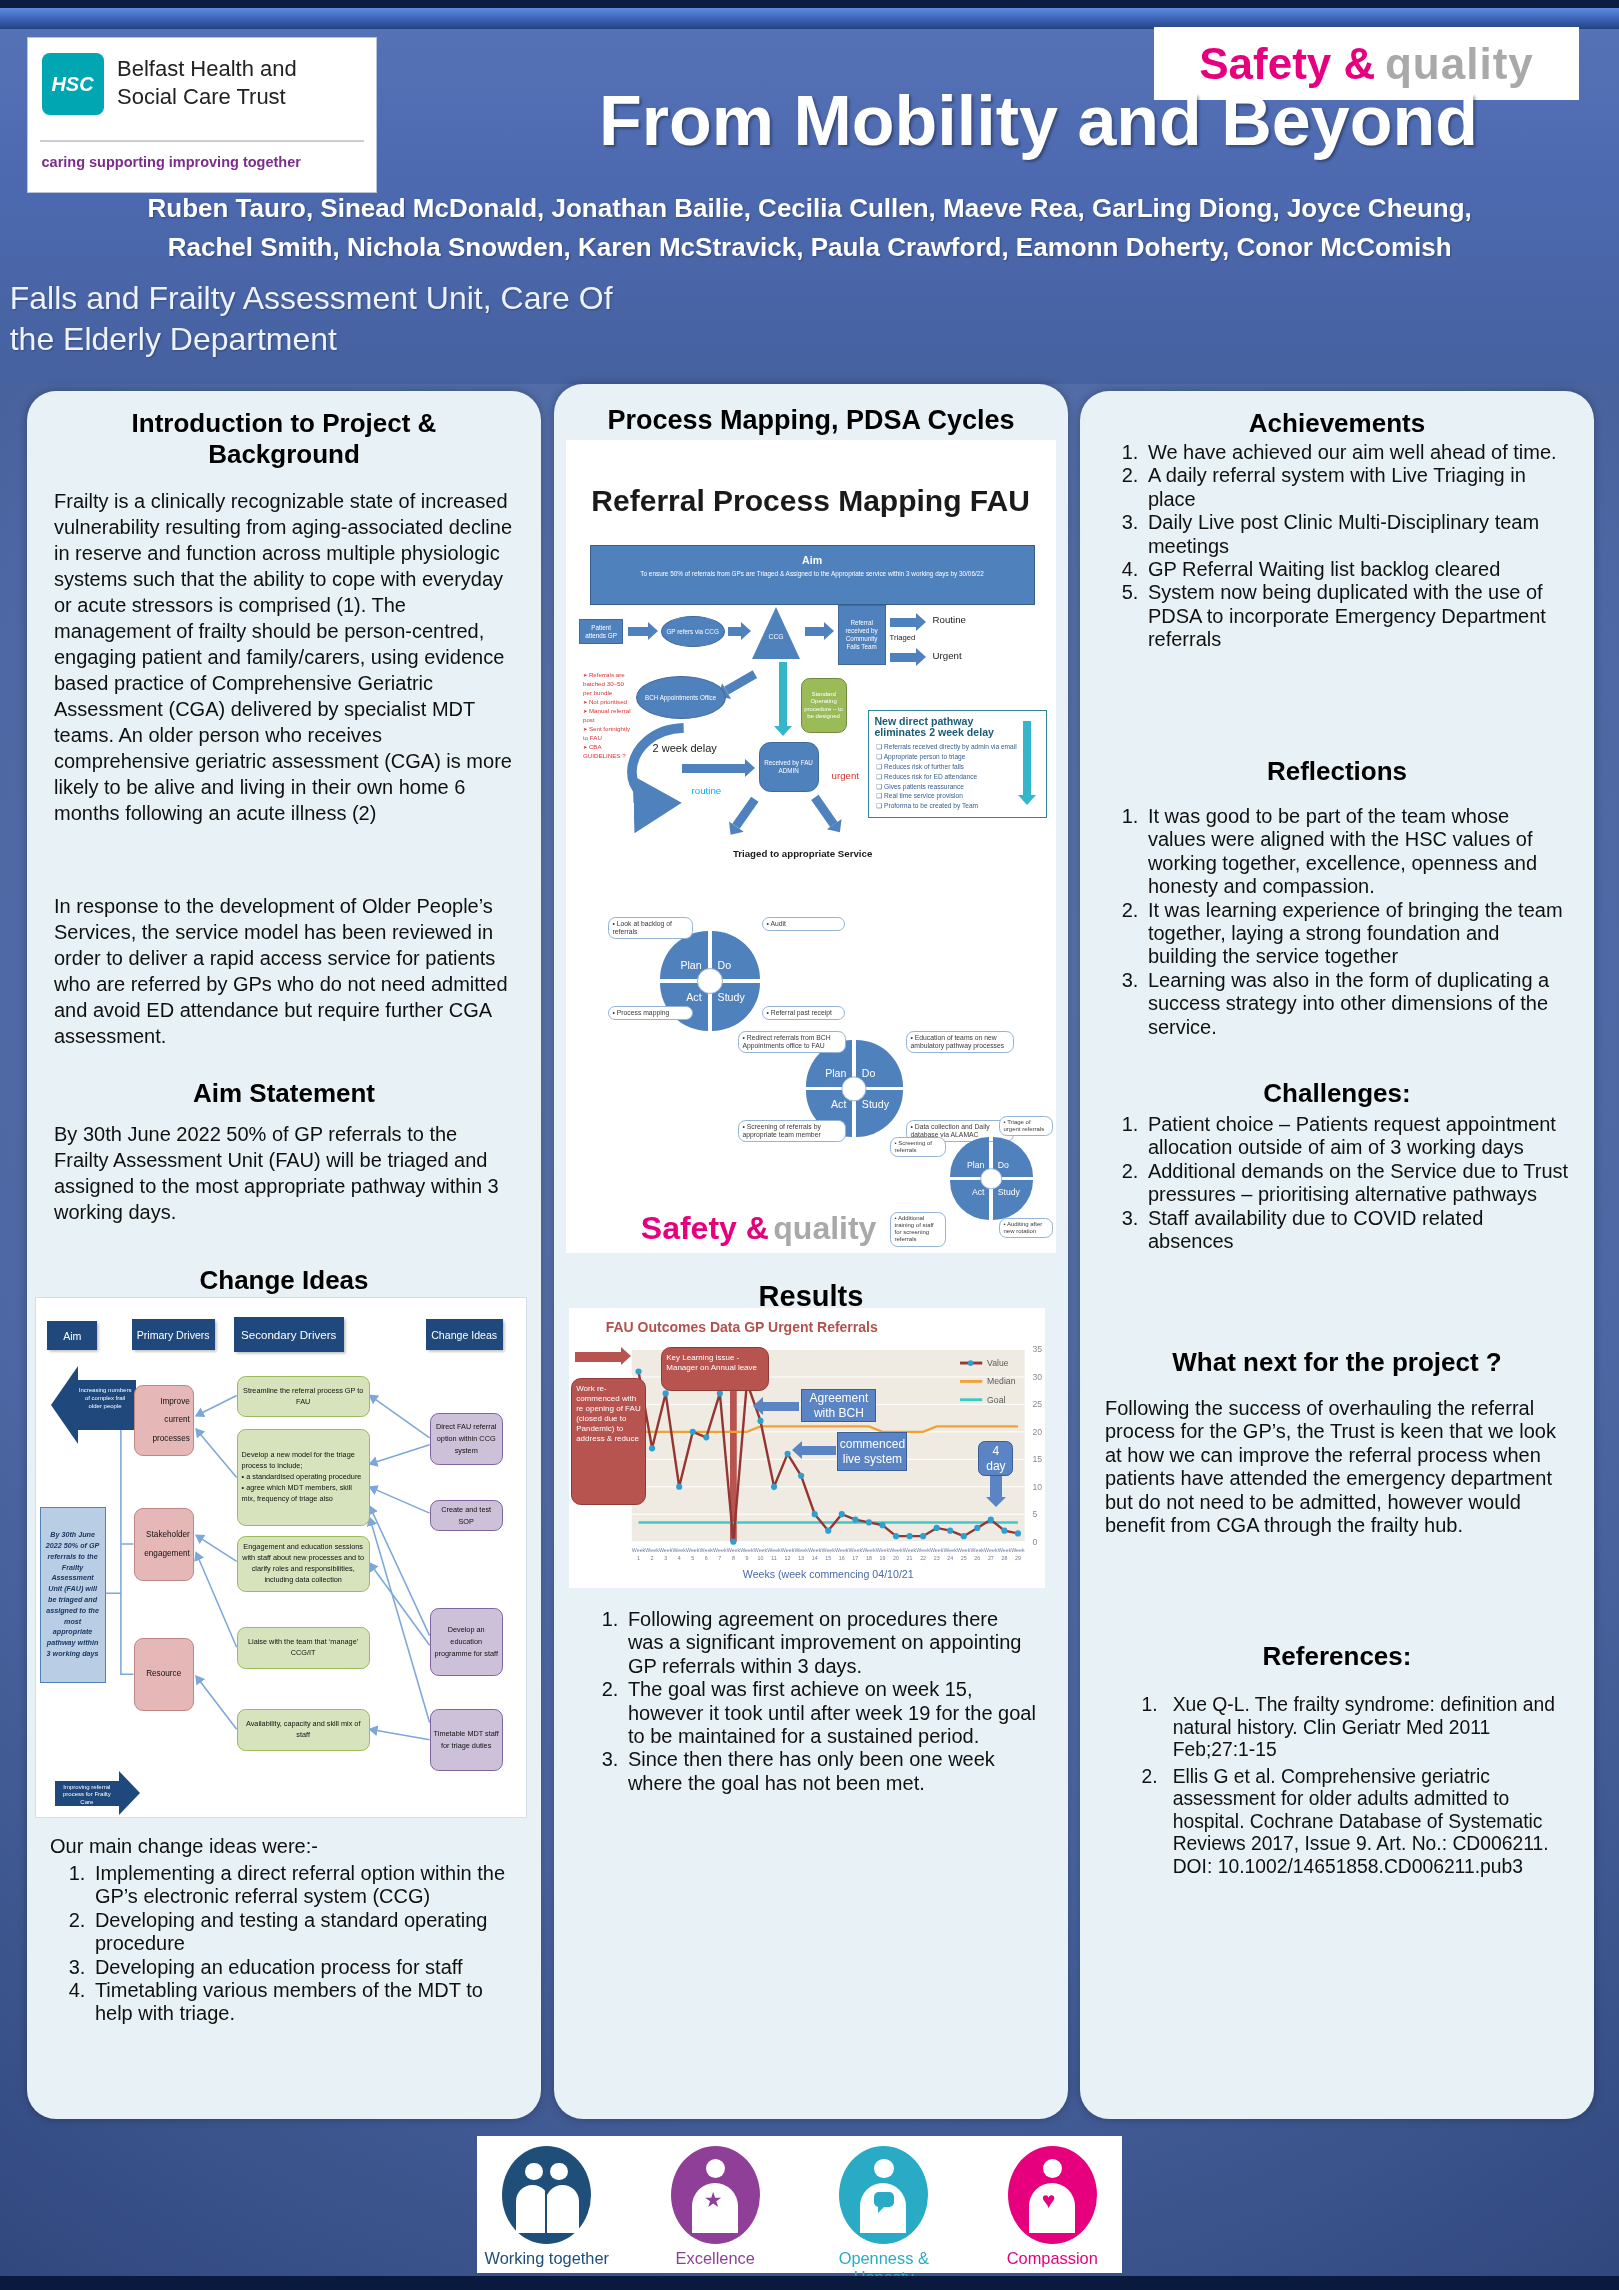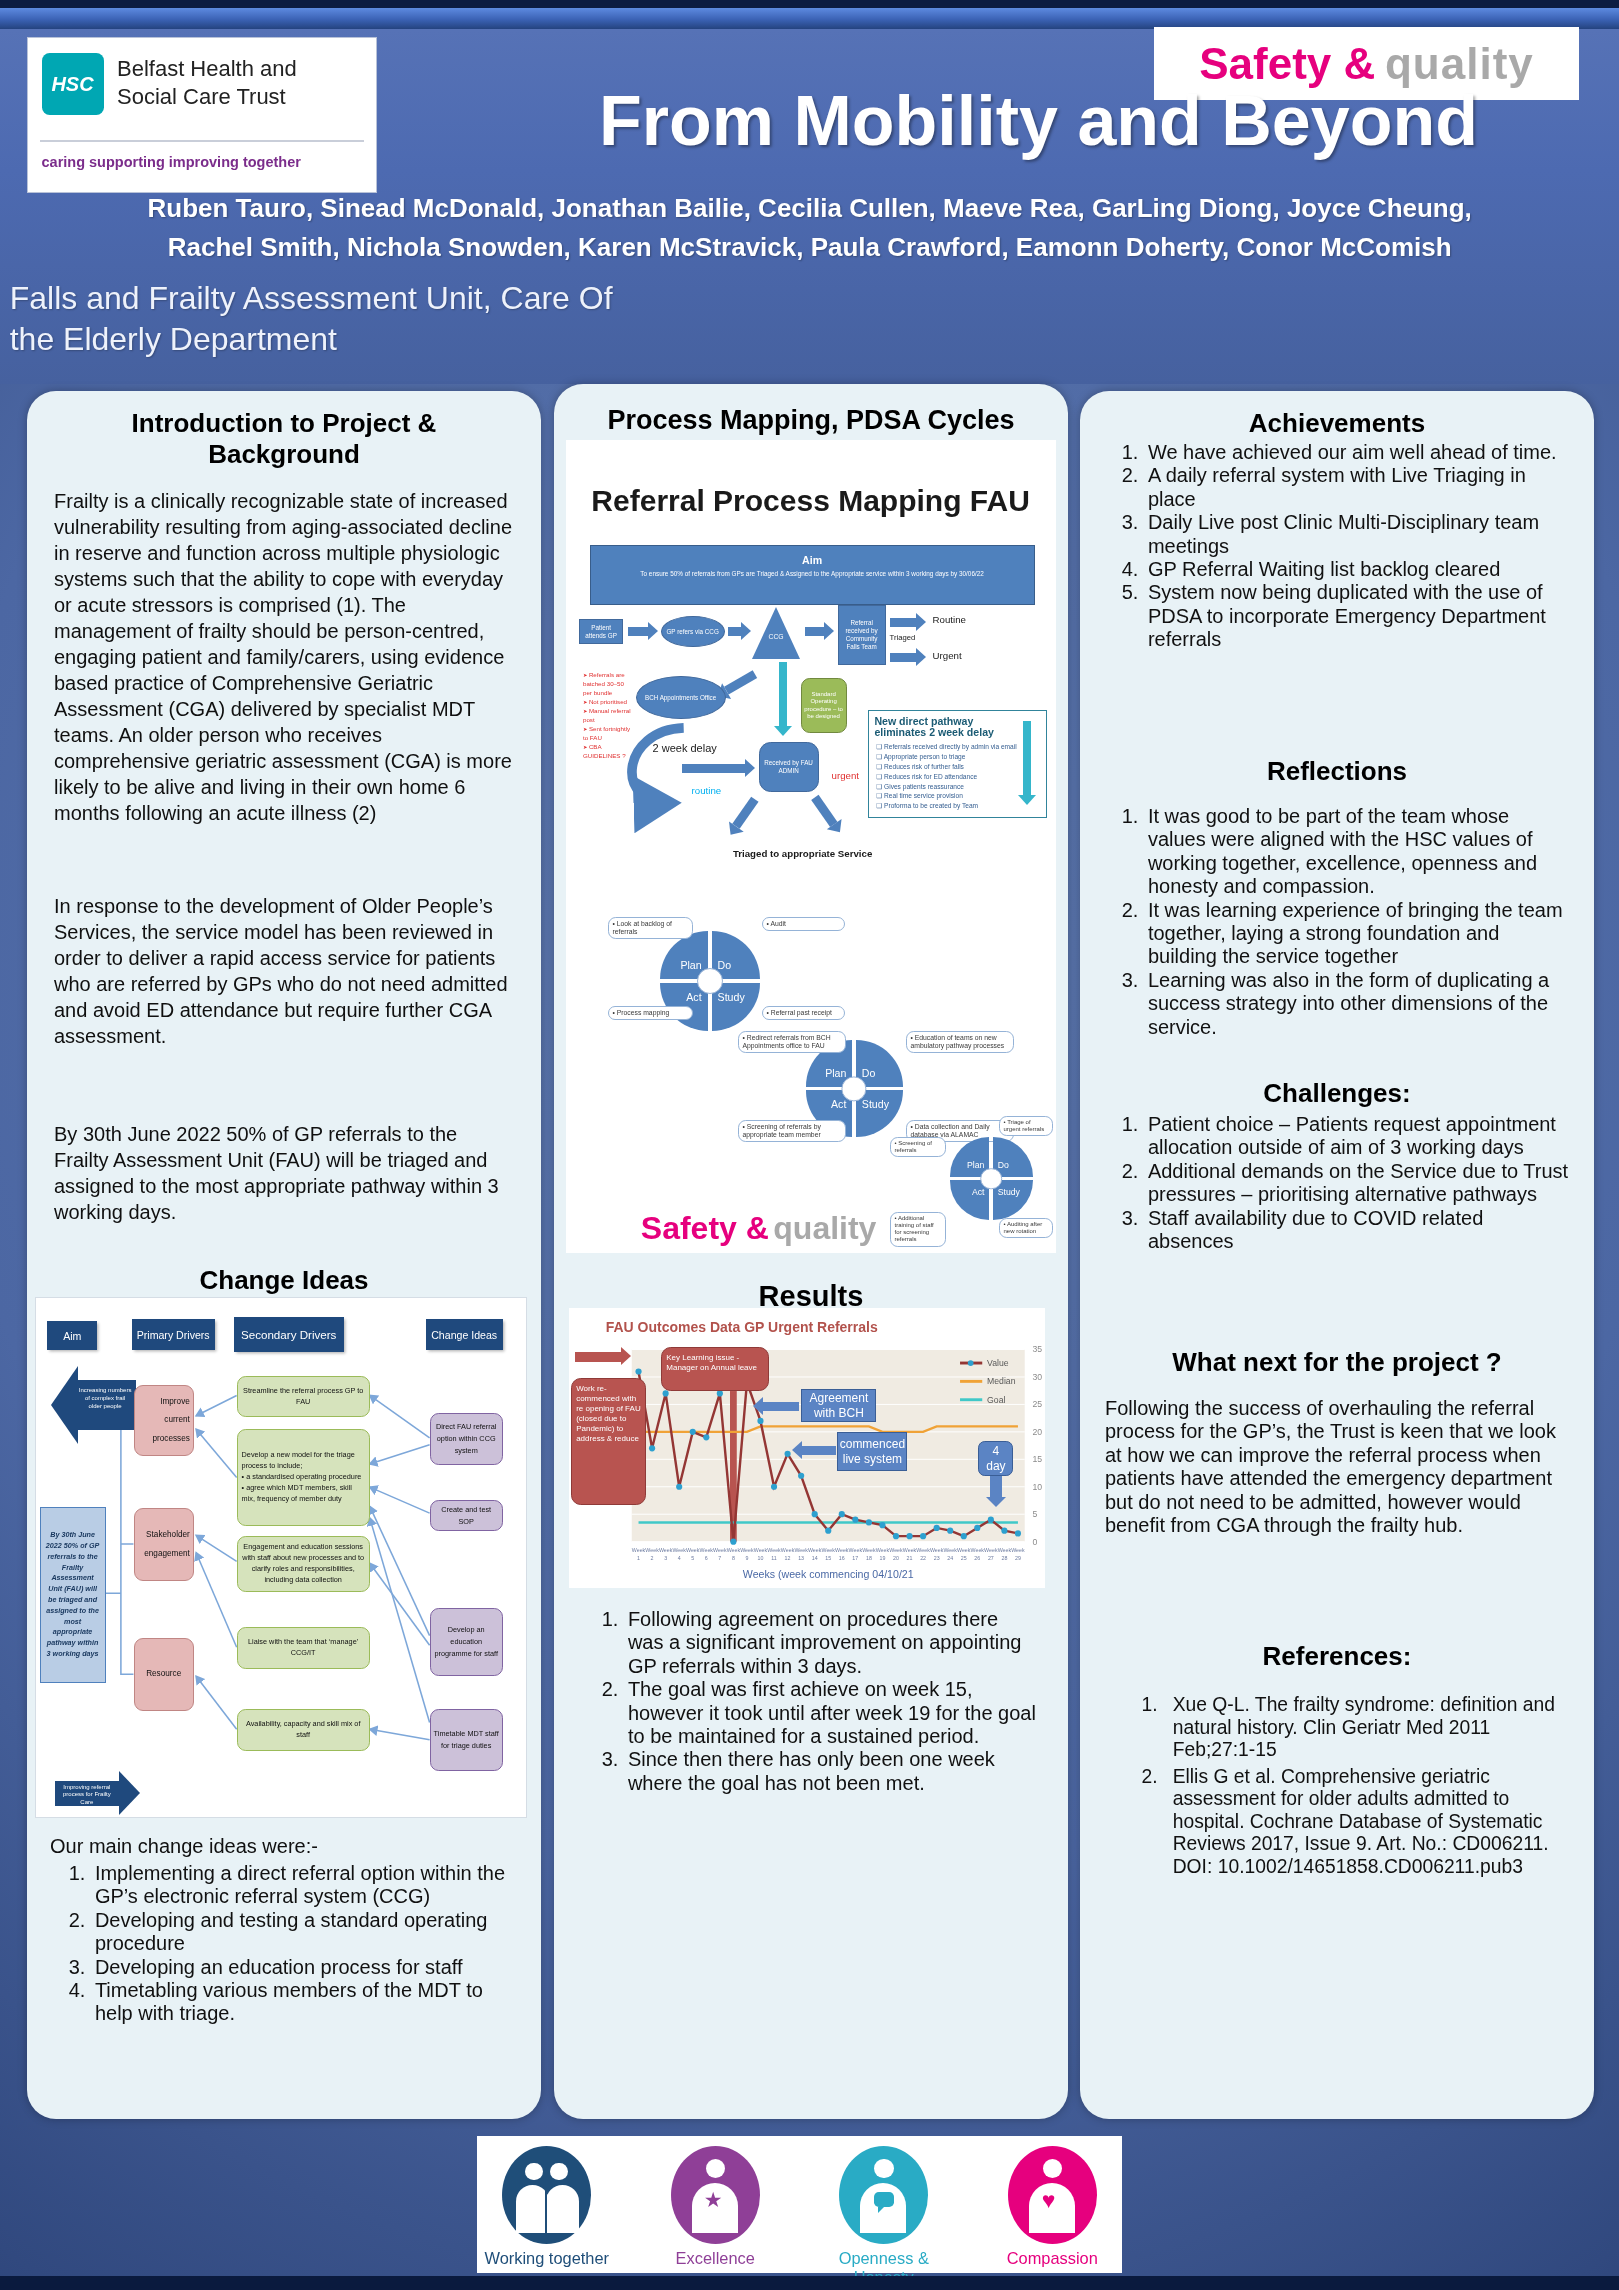--- a/index.html
+++ b/index.html
@@ -117,20 +117,21 @@
   <div class="poster-title">From Mobility and Beyond</div>
   <div class="authors" style="top:193px;">Ruben Tauro, Sinead McDonald, Jonathan Bailie, Cecilia Cullen, Maeve Rea, GarLing Diong, Joyce Cheung,</div>
   <div class="authors" style="top:232px;">Rachel Smith, Nichola Snowden, Karen McStravick, Paula Crawford, Eamonn Doherty, Conor McComish</div>
   <div class="subtitle" style="top:280px;">Falls and Frailty Assessment Unit, Care Of</div>
   <div class="subtitle" style="top:321px;">the Elderly Department</div>
 
   <section class="panel" style="left:27px;top:391px;width:514px;height:1728px;">
     <div class="hC" style="top:17.4px;padding:0 68px;">Introduction to Project &amp; Background</div>
     <div class="body-txt" style="left:27px;top:97px;width:462px;">Frailty is a clinically recognizable state of increased vulnerability resulting from aging-associated decline in reserve and function across multiple physiologic systems such that the ability to cope with everyday or acute stressors is comprised (1). The management of frailty should be person-centred, engaging patient and family/carers, using evidence based practice of Comprehensive Geriatric Assessment (CGA) delivered by specialist MDT teams. An older person who receives comprehensive geriatric assessment (CGA) is more  likely to be alive and living in  their own home 6 months  following an acute illness (2)</div>
     <div class="body-txt" style="left:27px;top:502px;width:462px;">In response to the development of Older People’s Services, the service model has been reviewed in order to deliver a rapid access service for patients who are referred by GPs who do not need admitted and avoid ED attendance but require further CGA assessment.</div>
+    <div class="hC" style="top:687px;">Aim Statement</div>
     <div class="body-txt" style="left:27px;top:730px;width:463px;">By 30th June 2022 50% of GP referrals to the Frailty Assessment Unit (FAU) will be triaged and assigned to the most appropriate pathway within 3 working days.</div>
     <div class="hC" style="top:874px;">Change Ideas</div>
 
     <div class="dd" style="left:7.7px;top:906px;width:492px;height:521px;">
       <svg width="492" height="521" style="position:absolute;left:0;top:0;" viewBox="0 0 510 540">
         <defs>
           <marker id="ah" markerWidth="7" markerHeight="7" refX="5" refY="3.5" orient="auto">
             <path d="M0,0 L6,3.5 L0,7 Z" fill="#7da7d9"></path>
           </marker>
         </defs>
@@ -163,21 +164,21 @@
 
       <div class="dd-aim" style="left:3.9px;top:209px;width:66px;height:176px;">By 30th June 2022 50% of GP referrals to the Frailty Assessment Unit (FAU) will be triaged and assigned to the most appropriate pathway within 3 working days</div>
 
       <div class="dd-p" style="left:98px;top:87px;width:60px;height:71px;">Improve current processes</div>
       <div class="dd-p" style="left:98px;top:210px;width:60px;height:73px;">Stakeholder engagement</div>
       <div class="dd-p" style="left:98px;top:340px;width:60px;height:73px;">Resource</div>
 
       <div class="dd-s" style="left:201px;top:78px;width:133px;height:41px;">Streamline the referral process GP to FAU</div>
       <div class="dd-s pre" style="left:201px;top:131px;width:133px;height:97px;text-align:left;">Develop a new model for the triage process to include;
 • a standardised operating procedure
-• agree which MDT members, skill mix, frequency of member duty</div>
+• agree which MDT members, skill mix, frequency of triage also</div>
       <div class="dd-s" style="left:201px;top:238px;width:133px;height:56px;">Engagement and education sessions with staff about new processes and to clarify roles and responsibilities, including data collection</div>
       <div class="dd-s" style="left:201px;top:329px;width:133px;height:42px;">Liaise with the team that ‘manage’ CCG/IT</div>
       <div class="dd-s" style="left:201px;top:411px;width:133px;height:42px;">Availability, capacity and skill mix of staff</div>
 
       <div class="dd-c" style="left:394px;top:115px;width:73px;height:52px;">Direct FAU referral option within CCG system</div>
       <div class="dd-c" style="left:394px;top:202px;width:73px;height:31px;">Create and test SOP</div>
       <div class="dd-c" style="left:394px;top:310px;width:73px;height:68px;">Develop an education programme for staff</div>
       <div class="dd-c" style="left:394px;top:411px;width:73px;height:62px;">Timetable MDT staff for triage duties</div>
 
       <div class="dd-arrowR" style="position:absolute;left:19.3px;top:473px;width:89px;height:44px;">

